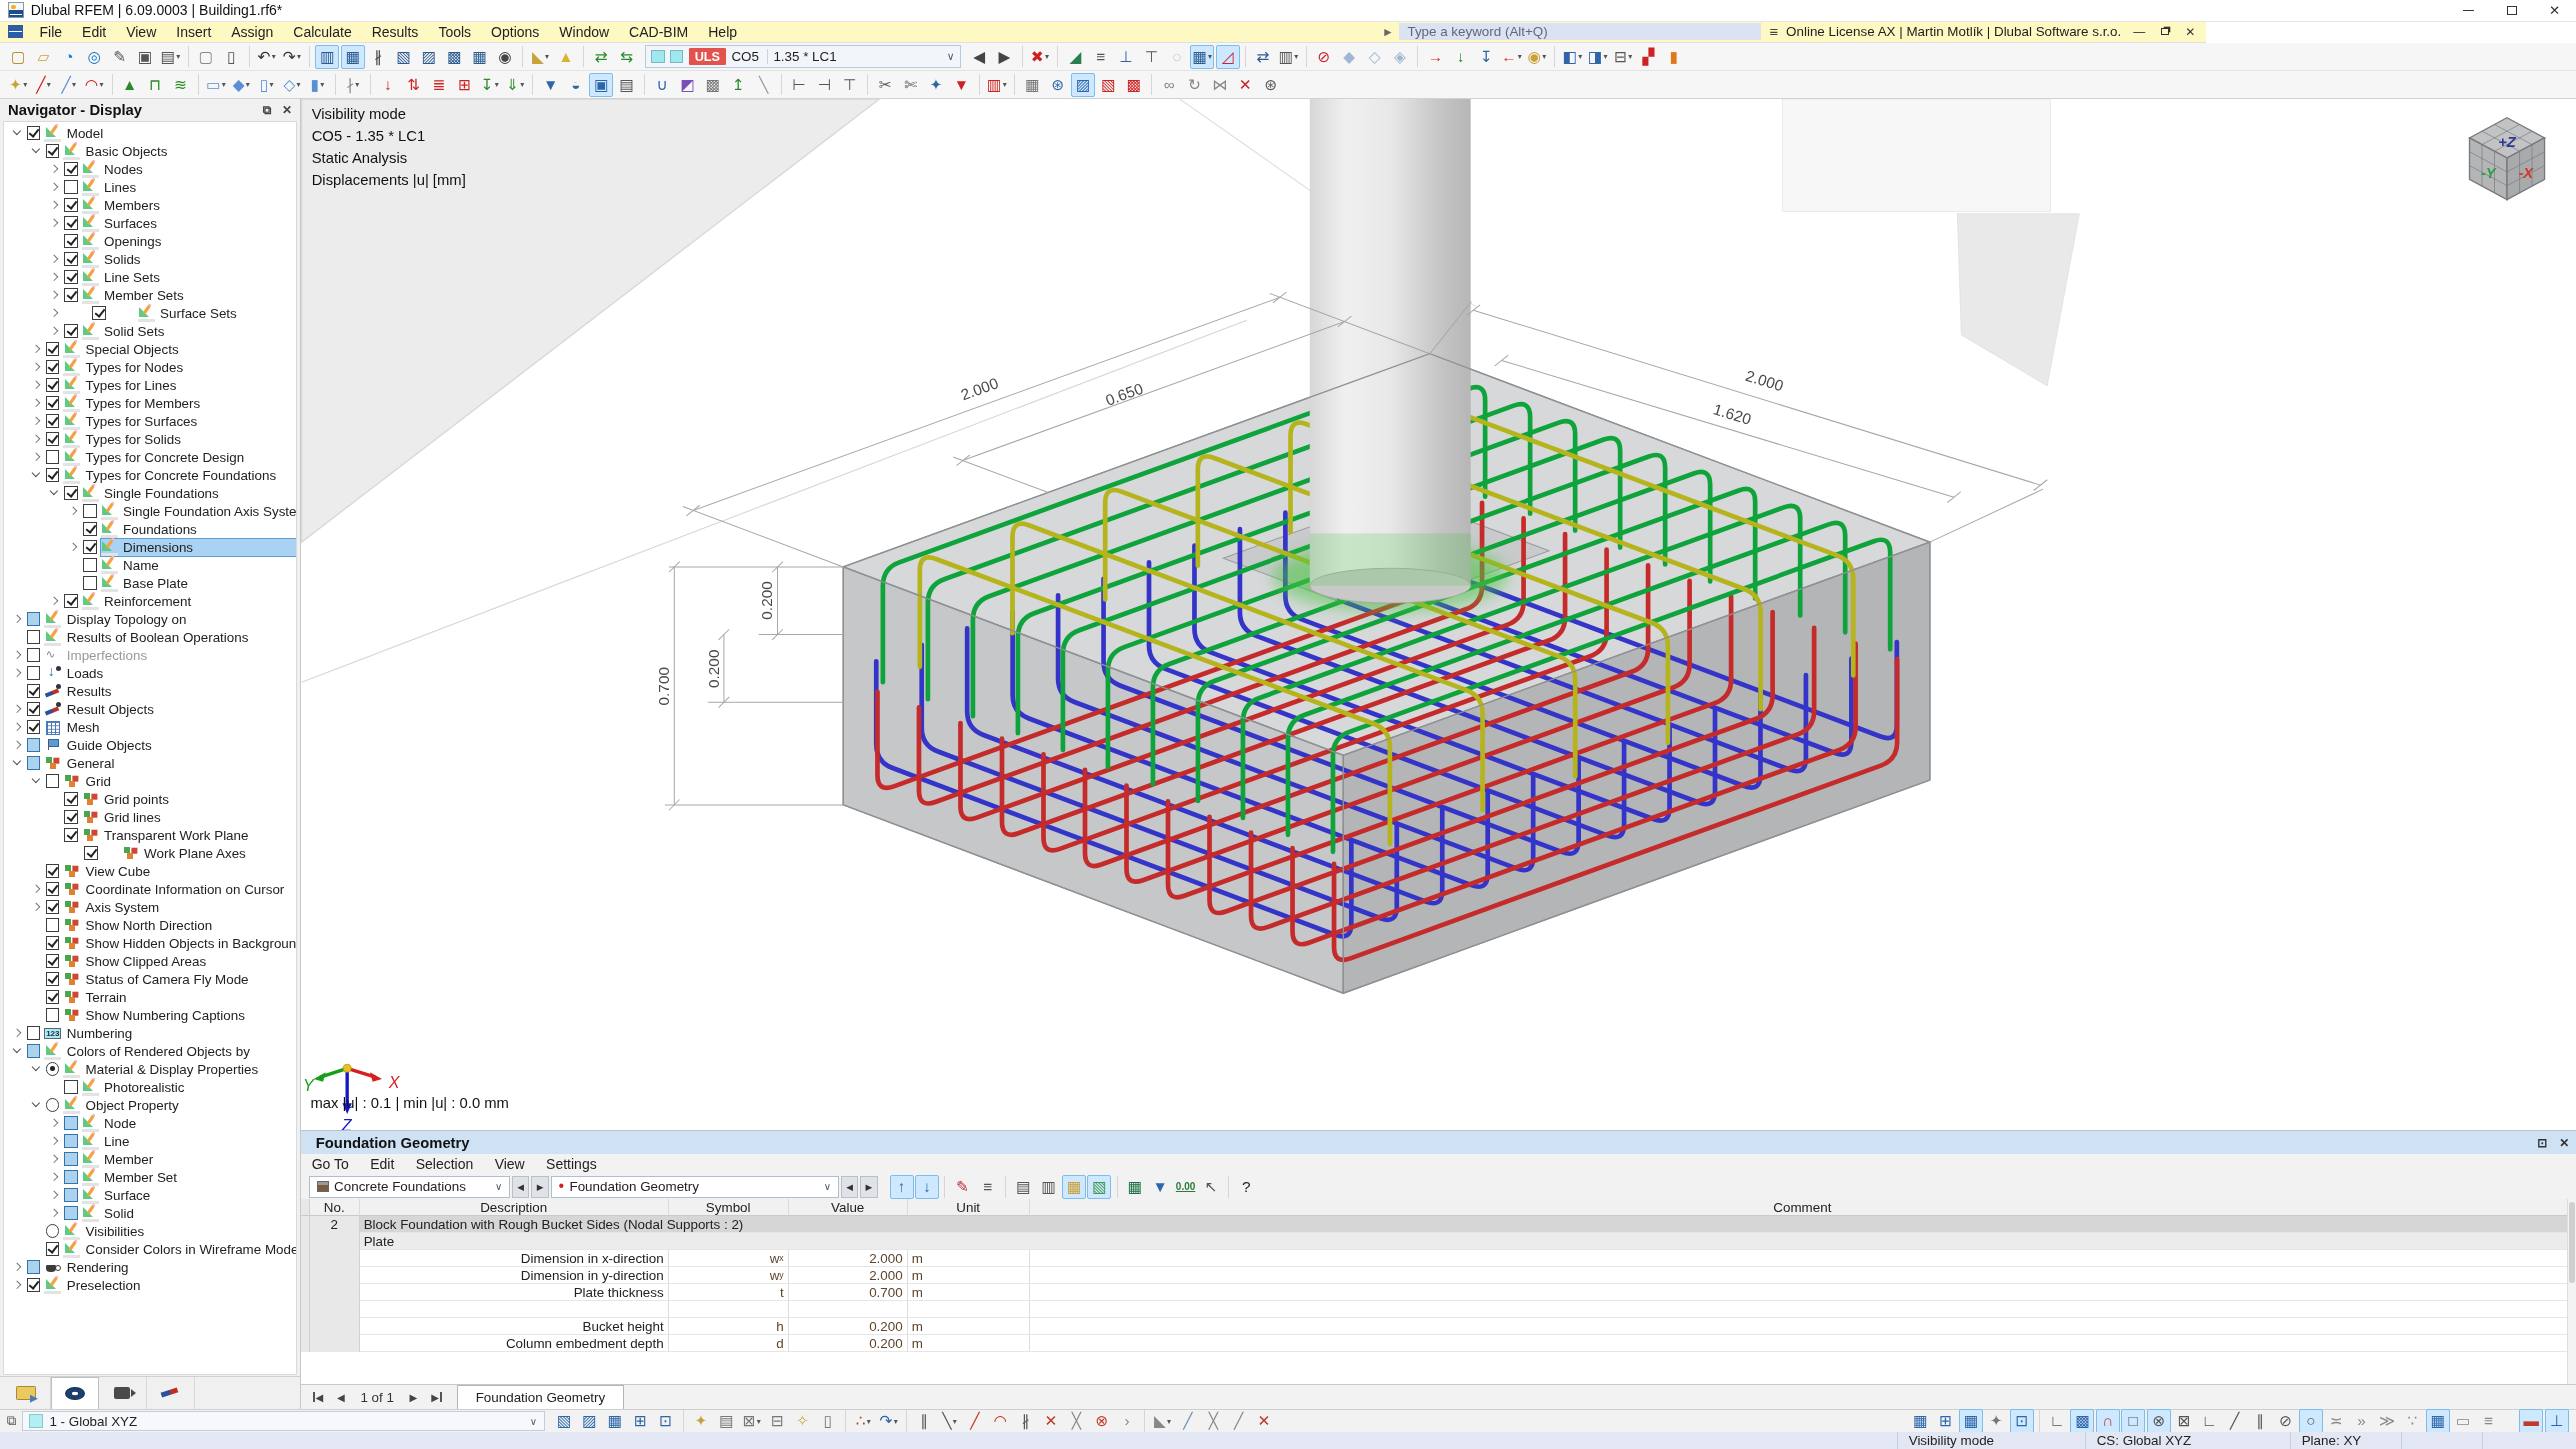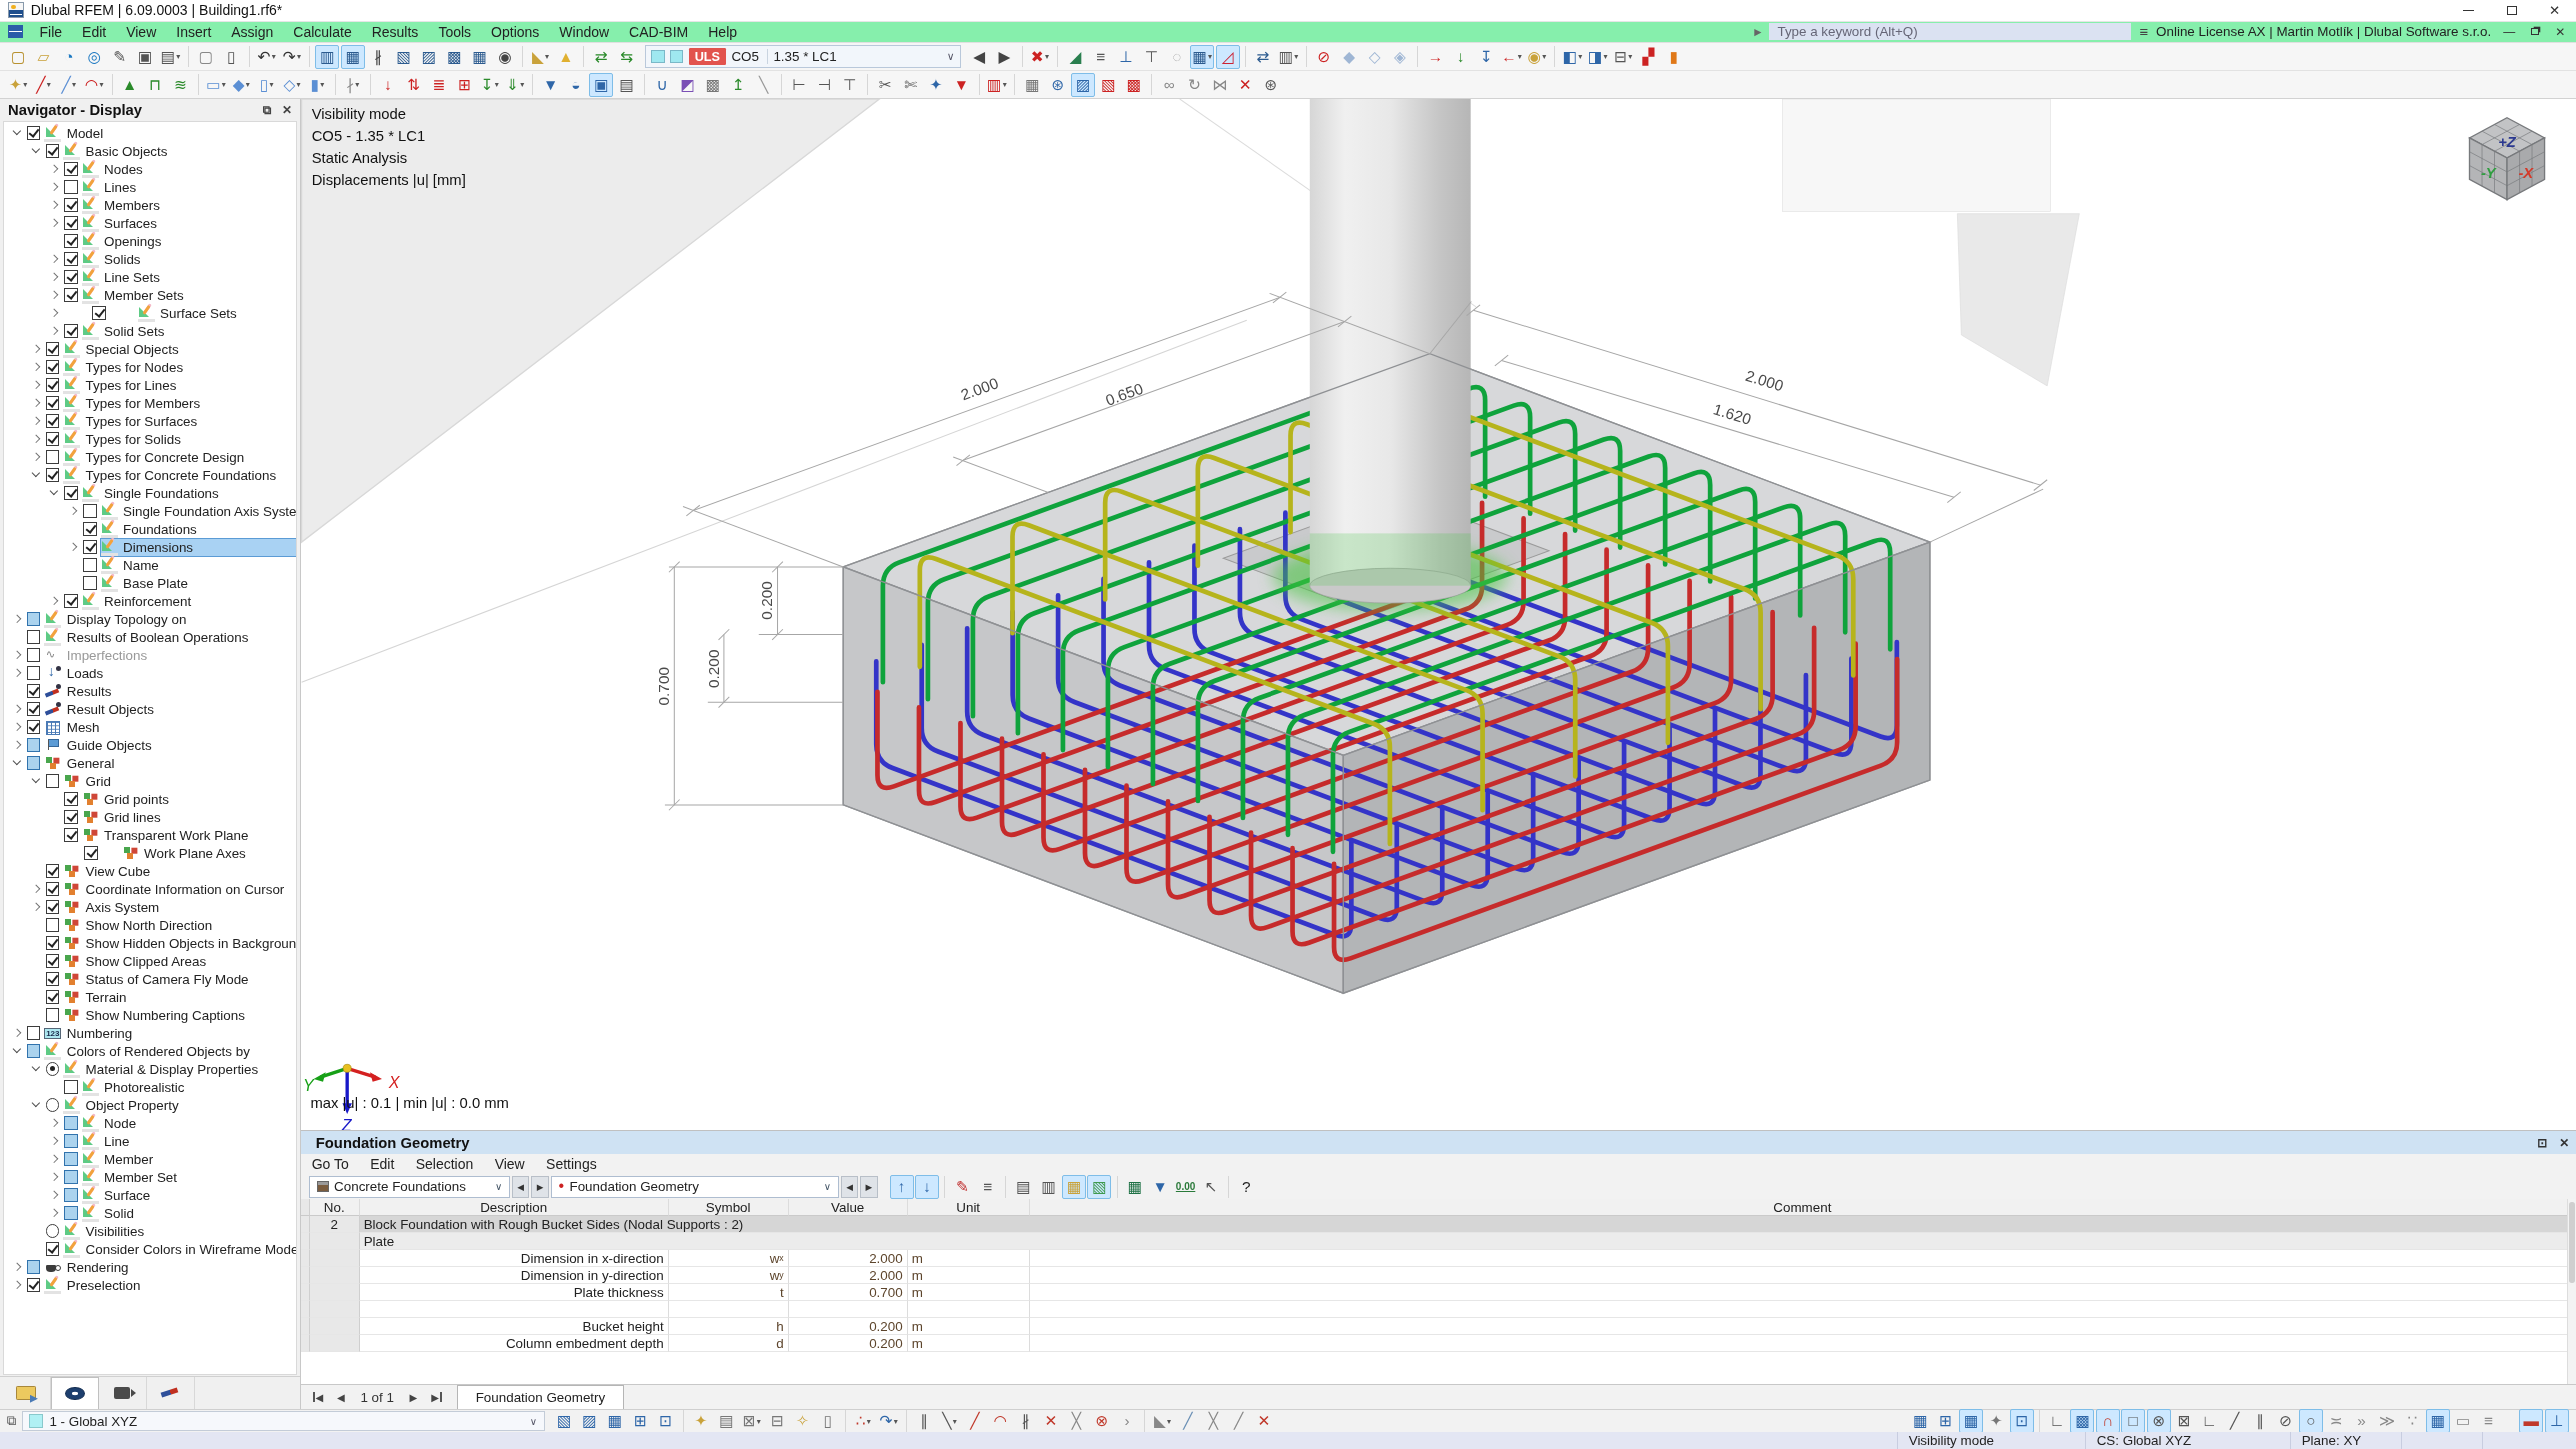--- a/index.html
+++ b/index.html
@@ -11,21 +11,21 @@
 .app-logo{width:16px;height:16px;margin:0 6.7px 0 8px;border:0.7px solid #8899aa;background:linear-gradient(180deg,#f6f6f6 0 7.4px,#1f4e8c 7.4px);position:relative;flex:none}
 .app-logo::before{content:"";position:absolute;left:2px;top:1.3px;width:4.7px;height:4.7px;background:#f0b020;border-radius:50%}
 .app-logo::after{content:"";position:absolute;left:1.3px;bottom:2px;right:1.3px;height:1.3px;background:#fff}
 .title-text{font-size:14px;color:#111}
 .win-controls{margin-left:auto;display:flex;height:100%}
 .wc{width:43px;height:100%;display:flex;align-items:center;justify-content:center;color:#333;font-size:13.4px}
 .wc-min{width:10.7px;height:1.3px;background:#333}
 .wc-max{width:10px;height:8.7px;border:1.3px solid #333}
 
 
-.menubar{position:absolute;left:0;top:21.5px;width:2576px;height:21.5px;background:#86efac;border-bottom:0.7px solid #e0e0e0;display:flex;align-items:center}
+.menubar{position:absolute;left:0;top:21.5px;width:2206px;height:21.5px;background:#fef9c3;border-bottom:0.7px solid #e0e0e0;display:flex;align-items:center}
 .mb-logo{width:14.8px;height:13.4px;margin:0 6.7px 0 8px;background:#2a5ca8;position:relative;flex:none}
 .mb-logo::after{content:"";position:absolute;left:1.3px;top:6px;right:1.3px;height:1.3px;background:#fff}
 .mb-items{display:flex;height:100%}
 .menu-item{padding:0 10px;font-size:14px;display:flex;align-items:center}
 .mb-right{margin-left:auto;display:flex;align-items:center;gap:8px;padding-right:6.7px}
 .caret-icon{color:#666;font-size:9.4px}
 .search-box{width:362px;height:17.4px;background:#dbe2f2;display:flex;align-items:center;padding:0 8px;color:#667;font-size:13.4px}
 .searchlist-icon{color:#444;font-size:14.8px}
 .license{font-size:13.4px;color:#222}
 .mini-wc{color:#333;font-size:12px;padding:0 4px;display:flex;align-items:center}

